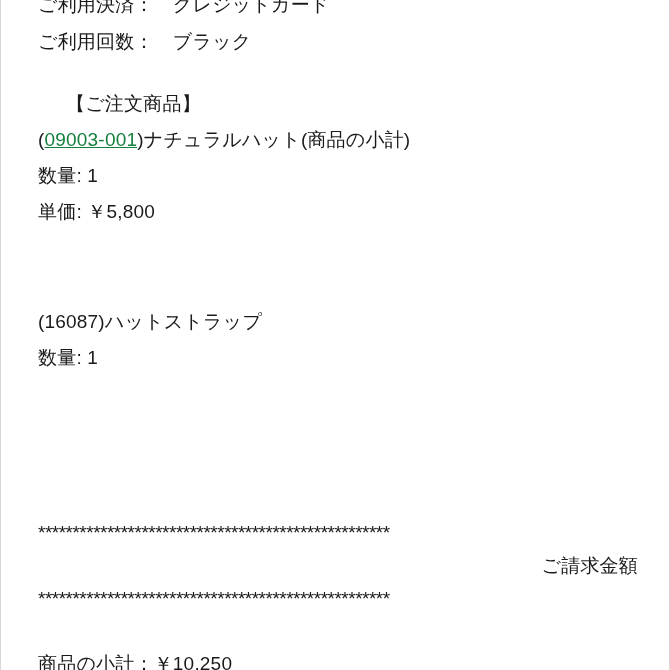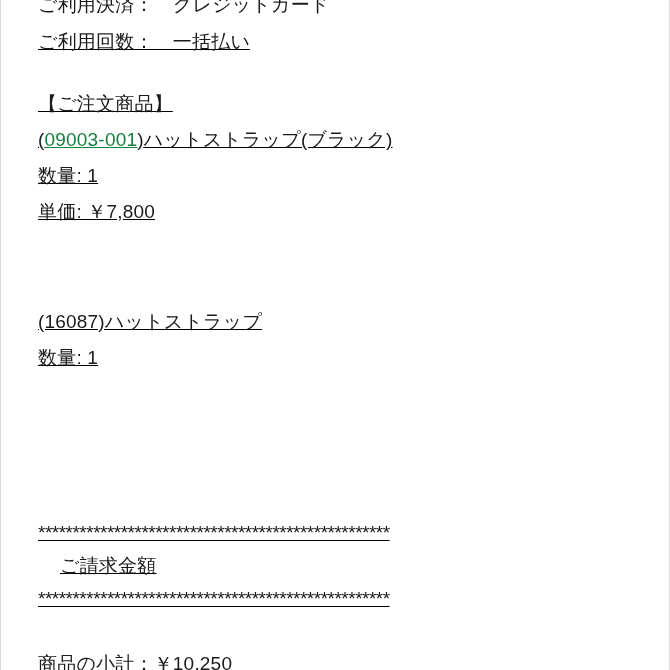--- a/index.html
+++ b/index.html
@@ -38,54 +38,55 @@
     top: 0;
     width: 1px;
     height: 670px;
     background: #d8d8d8;
   }
   .content {
     position: absolute;
     left: 38px;
     top: 0;
     width: 600px;
-    text-decoration: underline;
   }
   .line {
     font-size: 19px;
     line-height: 36px;
     color: #1a1a1a;
     white-space: pre;
     letter-spacing: 0.2px;
   }
   .line.clipped-top {
     
     position: absolute;
     top: -13px;
     left: 0;
   }
   .spacer-sm { height: 26px; }
   .spacer-md { height: 56px; }
   .spacer-lg { height: 104px; }
   .bold {
     font-weight: 400;
+    margin-left: 28px;
   }
   .link {
     color: #15803d;
     text-decoration: underline;
   }
   .stars {
     font-size: 19px;
     line-height: 30px;
     color: #1a1a1a;
     letter-spacing: -0.5px;
     white-space: pre;
   }
   .indent {
     padding-left: 22px;
+    text-align: right;
   }
   .bottom-clip {
     position: absolute;
     left: 38px;
     top: 646px;
     width: 600px;
     overflow: hidden;
     height: 24px;
     text-decoration: underline;
   }
@@ -97,31 +98,31 @@
 
   <div class="edge-rule-left"></div>
   <div class="edge-rule-right"></div>
 
   <div class="content">
 
     <div class="line clipped-top">ご利用決済：　クレジットカード</div>
 
     <div style="height:24px"></div>
 
-    <div class="line">ご利用回数：　一括払い</div>
+    <div class="line">ご利用回数：　ブラック</div>
 
     <div class="spacer-sm"></div>
 
     <div class="line bold">【ご注文商品】</div>
 
-    <div class="line"><span>(</span><span class="link">09003-001</span><span>)</span><span>ハットストラップ(ブラック)</span></div>
+    <div class="line"><span>(</span><span class="link">09003-001</span><span>)</span><span>ナチュラルハット(商品の小計)</span></div>
 
     <div class="line">数量: 1</div>
 
-    <div class="line">単価: ￥7,800</div>
+    <div class="line">単価: ￥5,800</div>
 
     <div class="spacer-md"></div>
     <div style="height:18px"></div>
 
     <div class="line">(16087)ハットストラップ</div>
 
     <div class="line">数量: 1</div>
 
 
     <div class="spacer-lg"></div>

